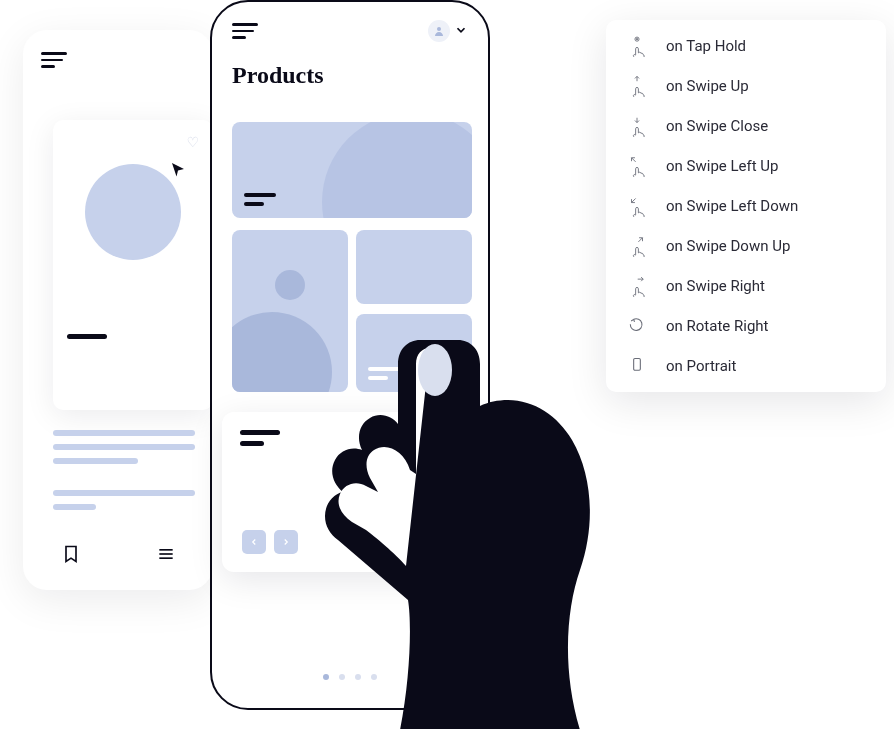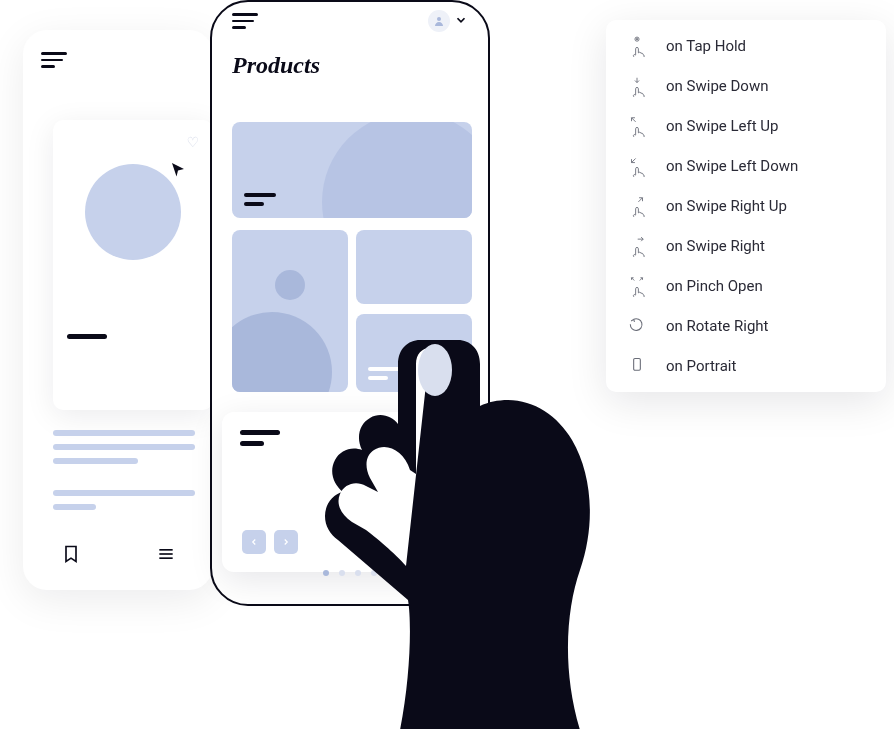--- a/index.html
+++ b/index.html
@@ -19,21 +19,21 @@
   .pb-cursor svg{width:18px;height:18px;}
   .pb-lines{margin-top:74px;}
   .bar{height:5px;border-radius:3px;background:#c6d1eb;margin-bottom:8px;}
   .bar.dark{background:#0a0a18;}
   .pb-list{position:absolute;left:30px;right:18px;top:400px;}
   .pb-list .bar{height:6px;}
   .pb-footer{position:absolute;left:0;right:0;bottom:22px;display:flex;justify-content:space-around;align-items:center;color:#0a0a18;}
   .icon-bookmark svg,.icon-list svg{width:20px;height:20px;}
 
   
-  .phone-front{position:absolute;left:210px;top:0;width:280px;height:606px;background:#fff;border:2.5px solid #0a0a18;border-radius:38px;padding:8px 20px 20px;z-index:4;font-style:italic;}
+  .phone-front{position:absolute;left:210px;top:0;width:280px;height:710px;background:#fff;border:2.5px solid #0a0a18;border-radius:38px;padding:18px 20px 20px;z-index:4;}
   .pf-row{display:flex;align-items:center;justify-content:space-between;}
   .avatar{display:flex;align-items:center;gap:4px;}
   .avatar .dot{width:22px;height:22px;border-radius:50%;background:#eef1f8;display:flex;align-items:center;justify-content:center;}
   .avatar .dot svg{width:12px;height:12px;}
   .avatar .chev svg{width:14px;height:14px;}
   .pf-title{font-family:Georgia,"Times New Roman",serif;font-weight:700;font-size:24px;margin:20px 0 14px;color:#0a0a18;}
   .tile{background:#c6d1eb;border-radius:8px;position:absolute;overflow:hidden;}
   .tile .label{position:absolute;left:12px;bottom:12px;}
   .tile .label span{display:block;height:4px;background:#0a0a18;border-radius:2px;}
   .tile .label span:first-child{width:32px;margin-bottom:5px;}
@@ -212,27 +212,38 @@
             <g transform="translate(0,8)">
               <path d="M10 20v-8c0-1.2.9-2 2-2s2 .8 2 2v6c.5-.6 1.3-1 2-1 1 0 1.8.8 1.8 1.8 0 0 .9-.6 1.7-.3.9.3 1.3 1.2 1.3 2 .8.1 1.5.8 1.5 1.8v3c0 2.4-1.8 4.7-5.3 4.7h-3c-2.4 0-3.7-1.3-4.7-3l-2.3-4c-.5-.9-.2-2 .7-2.4.8-.4 1.7-.1 2.3.6z" fill="none"></path>
             </g>
           </svg>
         </span>
         <span>on Tap Hold</span>
       </div>
       <div class="mi">
         <span class="ic">
           <svg viewBox="0 0 24 32">
+            <path d="M12 2v7 M9 5l3-3 3 3" fill="none"></path>
+            <g transform="translate(0,8)">
+              <path d="M10 20v-8c0-1.2.9-2 2-2s2 .8 2 2v6c.5-.6 1.3-1 2-1 1 0 1.8.8 1.8 1.8 0 0 .9-.6 1.7-.3.9.3 1.3 1.2 1.3 2 .8.1 1.5.8 1.5 1.8v3c0 2.4-1.8 4.7-5.3 4.7h-3c-2.4 0-3.7-1.3-4.7-3l-2.3-4c-.5-.9-.2-2 .7-2.4.8-.4 1.7-.1 2.3.6z" fill="none"></path>
+            </g>
+          </svg>
+        </span>
+        <span>on Swipe Up</span>
+      </div>
+      <div class="mi">
+        <span class="ic">
+          <svg viewBox="0 0 24 32">
             <path d="M12 11V4 M9 8l3 3 3-3" fill="none"></path>
             <g transform="translate(0,8)">
               <path d="M10 20v-8c0-1.2.9-2 2-2s2 .8 2 2v6c.5-.6 1.3-1 2-1 1 0 1.8.8 1.8 1.8 0 0 .9-.6 1.7-.3.9.3 1.3 1.2 1.3 2 .8.1 1.5.8 1.5 1.8v3c0 2.4-1.8 4.7-5.3 4.7h-3c-2.4 0-3.7-1.3-4.7-3l-2.3-4c-.5-.9-.2-2 .7-2.4.8-.4 1.7-.1 2.3.6z" fill="none"></path>
             </g>
           </svg>
         </span>
-        <span>on Swipe Down</span>
+        <span>on Swipe Close</span>
       </div>
       <div class="mi">
         <span class="ic">
           <svg viewBox="0 0 24 32">
             <path d="M4 4l6 6 M4 4h5 M4 4v5" fill="none"></path>
             <g transform="translate(0,8)">
               <path d="M10 20v-8c0-1.2.9-2 2-2s2 .8 2 2v6c.5-.6 1.3-1 2-1 1 0 1.8.8 1.8 1.8 0 0 .9-.6 1.7-.3.9.3 1.3 1.2 1.3 2 .8.1 1.5.8 1.5 1.8v3c0 2.4-1.8 4.7-5.3 4.7h-3c-2.4 0-3.7-1.3-4.7-3l-2.3-4c-.5-.9-.2-2 .7-2.4.8-.4 1.7-.1 2.3.6z" fill="none"></path>
             </g>
           </svg>
         </span>
@@ -251,43 +262,32 @@
       </div>
       <div class="mi">
         <span class="ic">
           <svg viewBox="0 0 24 32">
             <path d="M20 4l-6 6 M20 4h-5 M20 4v5" fill="none"></path>
             <g transform="translate(0,8)">
               <path d="M10 20v-8c0-1.2.9-2 2-2s2 .8 2 2v6c.5-.6 1.3-1 2-1 1 0 1.8.8 1.8 1.8 0 0 .9-.6 1.7-.3.9.3 1.3 1.2 1.3 2 .8.1 1.5.8 1.5 1.8v3c0 2.4-1.8 4.7-5.3 4.7h-3c-2.4 0-3.7-1.3-4.7-3l-2.3-4c-.5-.9-.2-2 .7-2.4.8-.4 1.7-.1 2.3.6z" fill="none"></path>
             </g>
           </svg>
         </span>
-        <span>on Swipe Right Up</span>
+        <span>on Swipe Down Up</span>
       </div>
       <div class="mi">
         <span class="ic">
           <svg viewBox="0 0 24 32">
             <path d="M21 6h-8 M18 3l3 3-3 3" fill="none"></path>
             <g transform="translate(0,8)">
               <path d="M10 20v-8c0-1.2.9-2 2-2s2 .8 2 2v6c.5-.6 1.3-1 2-1 1 0 1.8.8 1.8 1.8 0 0 .9-.6 1.7-.3.9.3 1.3 1.2 1.3 2 .8.1 1.5.8 1.5 1.8v3c0 2.4-1.8 4.7-5.3 4.7h-3c-2.4 0-3.7-1.3-4.7-3l-2.3-4c-.5-.9-.2-2 .7-2.4.8-.4 1.7-.1 2.3.6z" fill="none"></path>
             </g>
           </svg>
         </span>
         <span>on Swipe Right</span>
-      </div>
-      <div class="mi">
-        <span class="ic">
-          <svg viewBox="0 0 24 32">
-            <path d="M4 4l4 4 M4 4h3 M4 4v3 M20 4l-4 4 M20 4h-3 M20 4v3" fill="none"></path>
-            <g transform="translate(0,8)">
-              <path d="M10 20v-8c0-1.2.9-2 2-2s2 .8 2 2v6c.5-.6 1.3-1 2-1 1 0 1.8.8 1.8 1.8 0 0 .9-.6 1.7-.3.9.3 1.3 1.2 1.3 2 .8.1 1.5.8 1.5 1.8v3c0 2.4-1.8 4.7-5.3 4.7h-3c-2.4 0-3.7-1.3-4.7-3l-2.3-4c-.5-.9-.2-2 .7-2.4.8-.4 1.7-.1 2.3.6z" fill="none"></path>
-            </g>
-          </svg>
-        </span>
-        <span>on Pinch Open</span>
       </div>
       <div class="mi">
         <span class="ic">
           <svg viewBox="0 0 24 24">
             <path d="M8 4a7 7 0 1 1-4 6 M8 4 5 6 M8 4l1 3" fill="none"></path>
           </svg>
         </span>
         <span>on Rotate Right</span>
       </div>
       <div class="mi">

